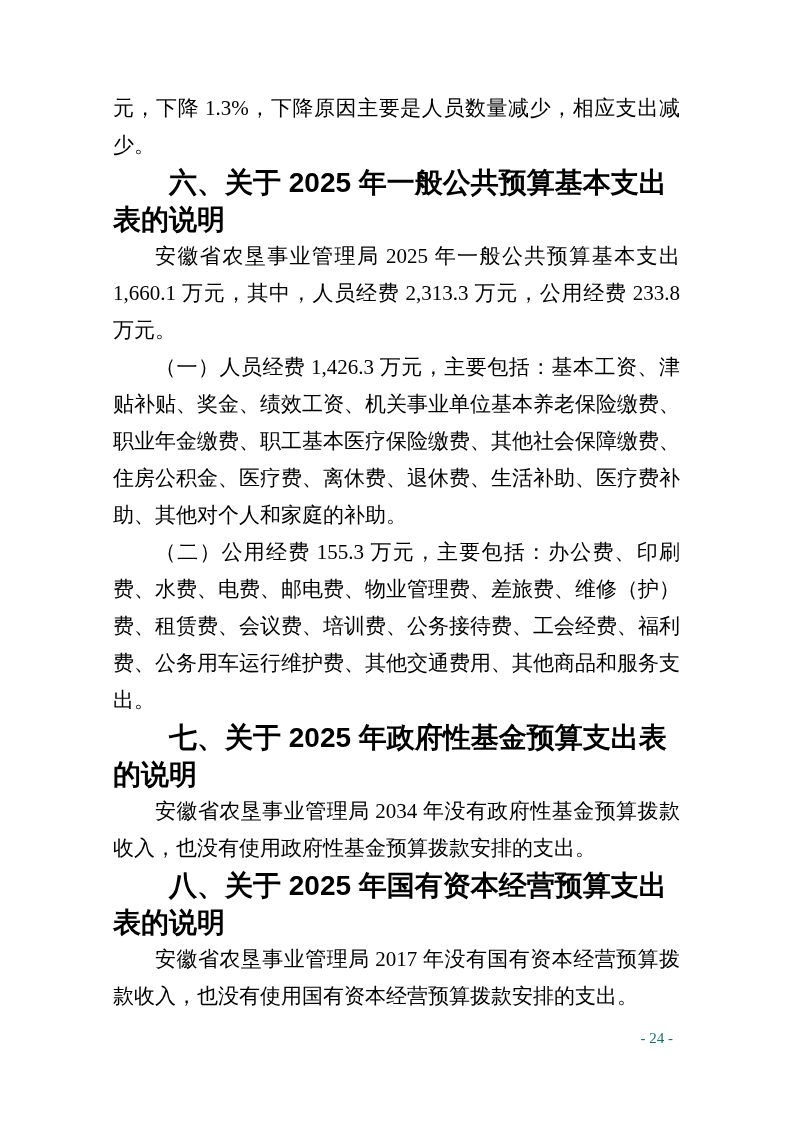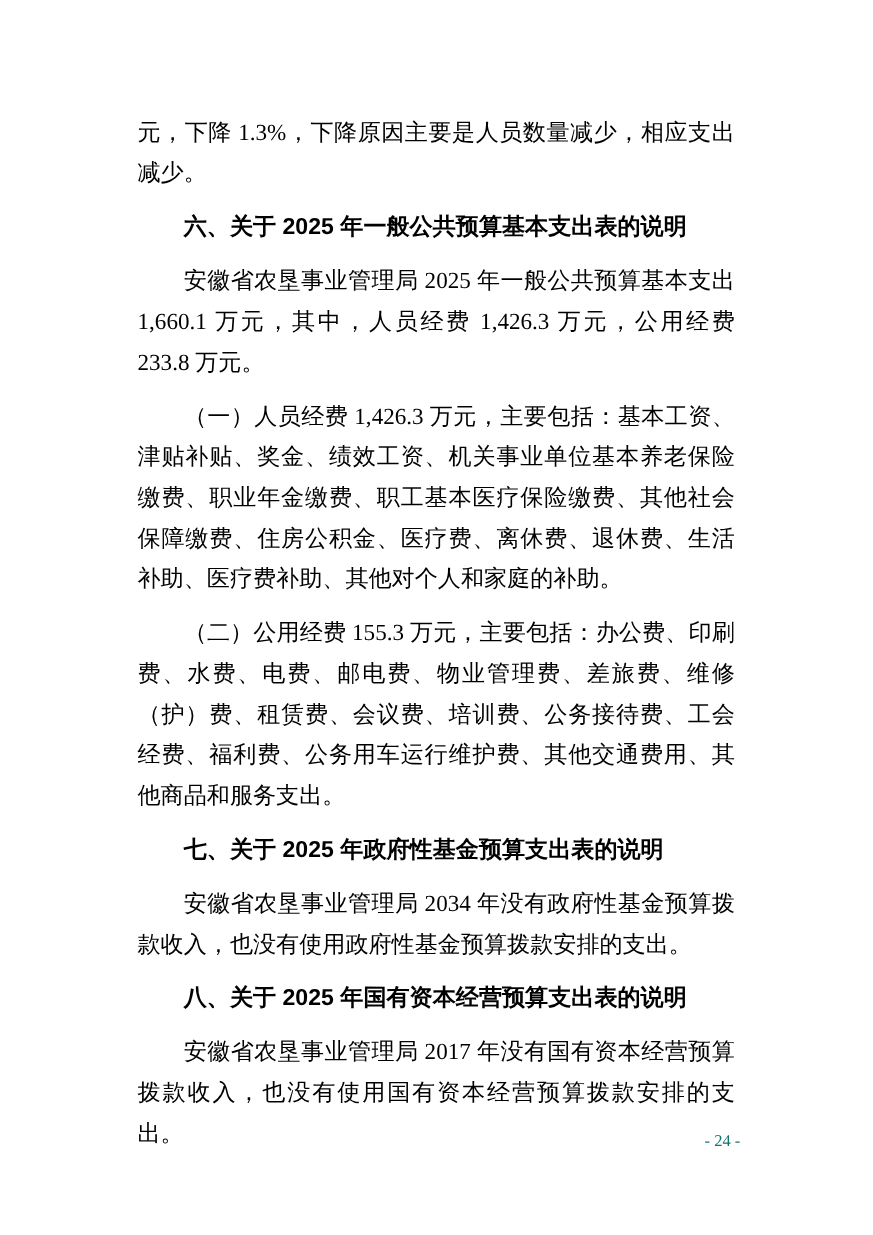--- a/index.html
+++ b/index.html
@@ -20,33 +20,33 @@
     position: absolute;
     left: 113px;
     top: 90px;
     width: 567px;
     font-size: 21px;
     line-height: 37px;
     text-align: justify;
     word-break: normal;
   }
   .content p, .content h2 {
-    margin: 12px;
+    margin: 0;
     padding: 0;
   }
   .para {
     text-indent: 2em;
   }
   .para-continuation {
     text-indent: 0;
   }
   .heading {
     font-family: "Liberation Sans", "DejaVu Sans", sans-serif;
     font-weight: bold;
-    font-size: 21px;
+    font-size: 28px;
     line-height: 37px;
     text-indent: 2em;
     text-align: left;
   }
   .footer {
     position: absolute;
     right: 121px;
     top: 1028px;
     font-size: 15px;
     line-height: 20px;
@@ -54,21 +54,21 @@
     color: #0f766e;
   }
 </style>
 </head>
 <body>
 
 <div class="page">
   <div class="content">
     <p class="para-continuation">元，下降 1.3%，下降原因主要是人员数量减少，相应支出减少。</p>
     <h2 class="heading">六、关于 2025 年一般公共预算基本支出表的说明</h2>
-    <p class="para">安徽省农垦事业管理局 2025 年一般公共预算基本支出 1,660.1 万元，其中，人员经费 1,426.3 万元，公用经费 233.8 万元。</p>
+    <p class="para">安徽省农垦事业管理局 2025 年一般公共预算基本支出 1,660.1 万元，其中，人员经费 2,313.3 万元，公用经费 233.8 万元。</p>
     <p class="para">（一）人员经费 1,426.3 万元，主要包括：基本工资、津贴补贴、奖金、绩效工资、机关事业单位基本养老保险缴费、职业年金缴费、职工基本医疗保险缴费、其他社会保障缴费、住房公积金、医疗费、离休费、退休费、生活补助、医疗费补助、其他对个人和家庭的补助。</p>
     <p class="para">（二）公用经费 155.3 万元，主要包括：办公费、印刷费、水费、电费、邮电费、物业管理费、差旅费、维修（护）费、租赁费、会议费、培训费、公务接待费、工会经费、福利费、公务用车运行维护费、其他交通费用、其他商品和服务支出。</p>
     <h2 class="heading">七、关于 2025 年政府性基金预算支出表的说明</h2>
     <p class="para">安徽省农垦事业管理局 2034 年没有政府性基金预算拨款收入，也没有使用政府性基金预算拨款安排的支出。</p>
     <h2 class="heading">八、关于 2025 年国有资本经营预算支出表的说明</h2>
     <p class="para">安徽省农垦事业管理局 2017 年没有国有资本经营预算拨款收入，也没有使用国有资本经营预算拨款安排的支出。</p>
   </div>
   <div class="footer">
     <span>- 24 -</span>
   </div>

